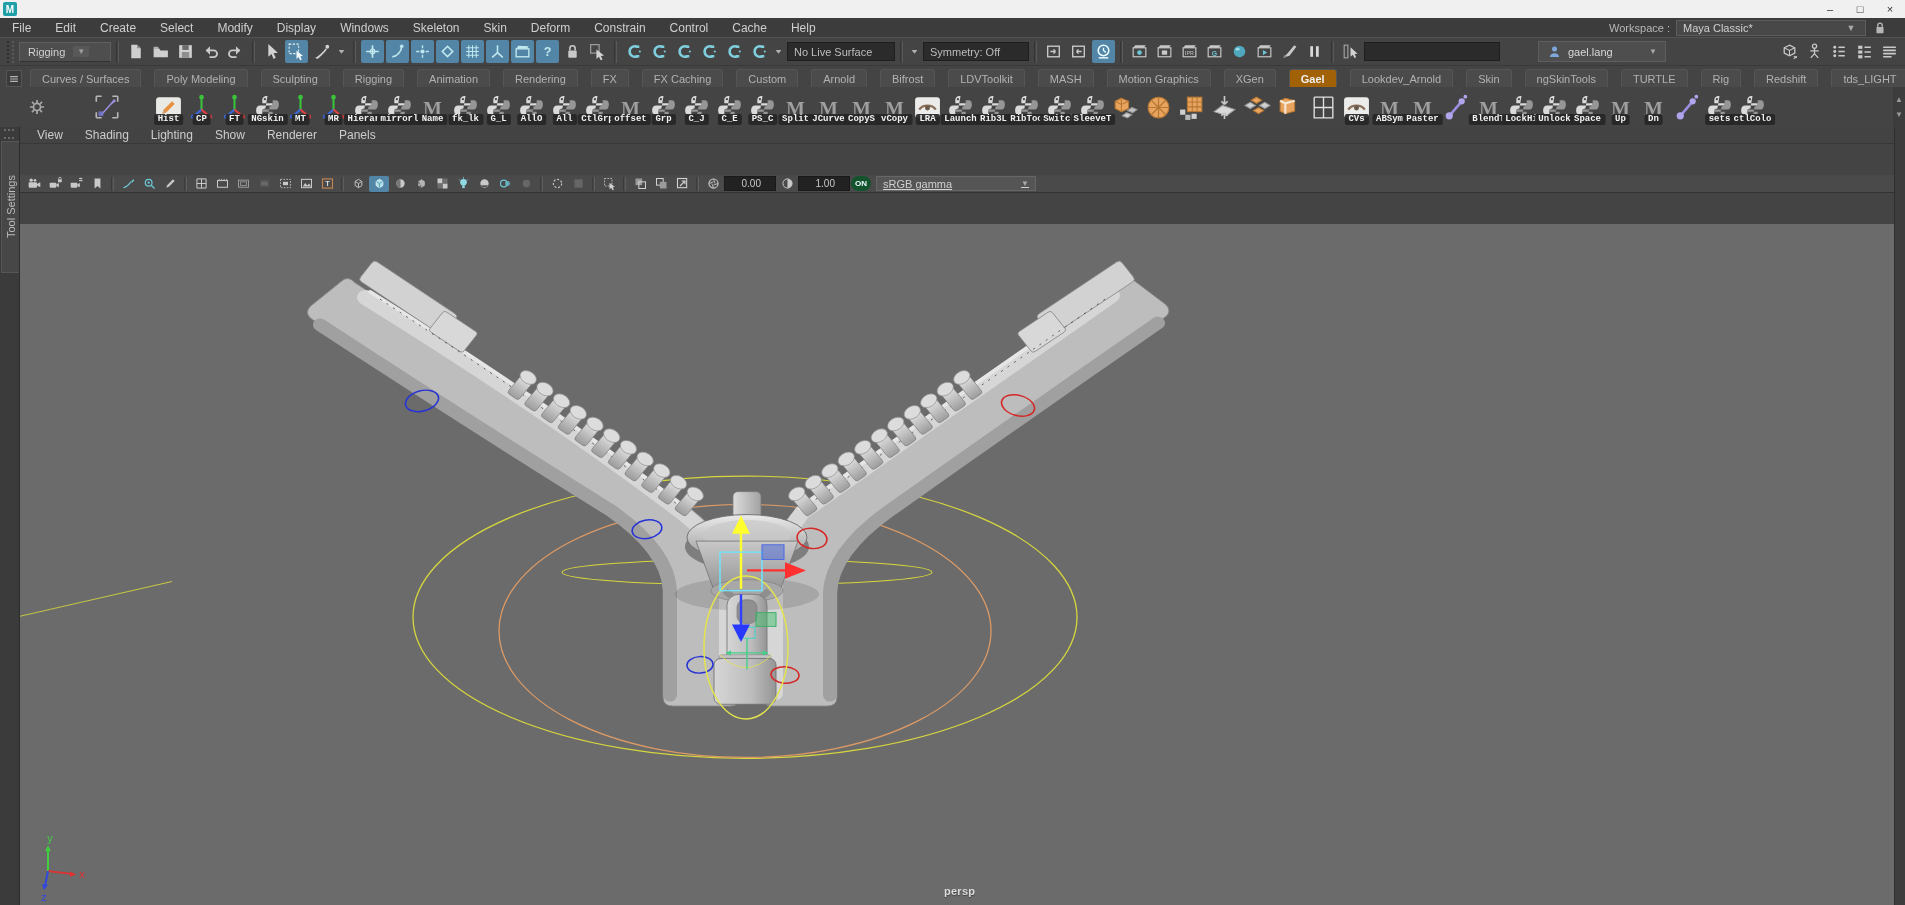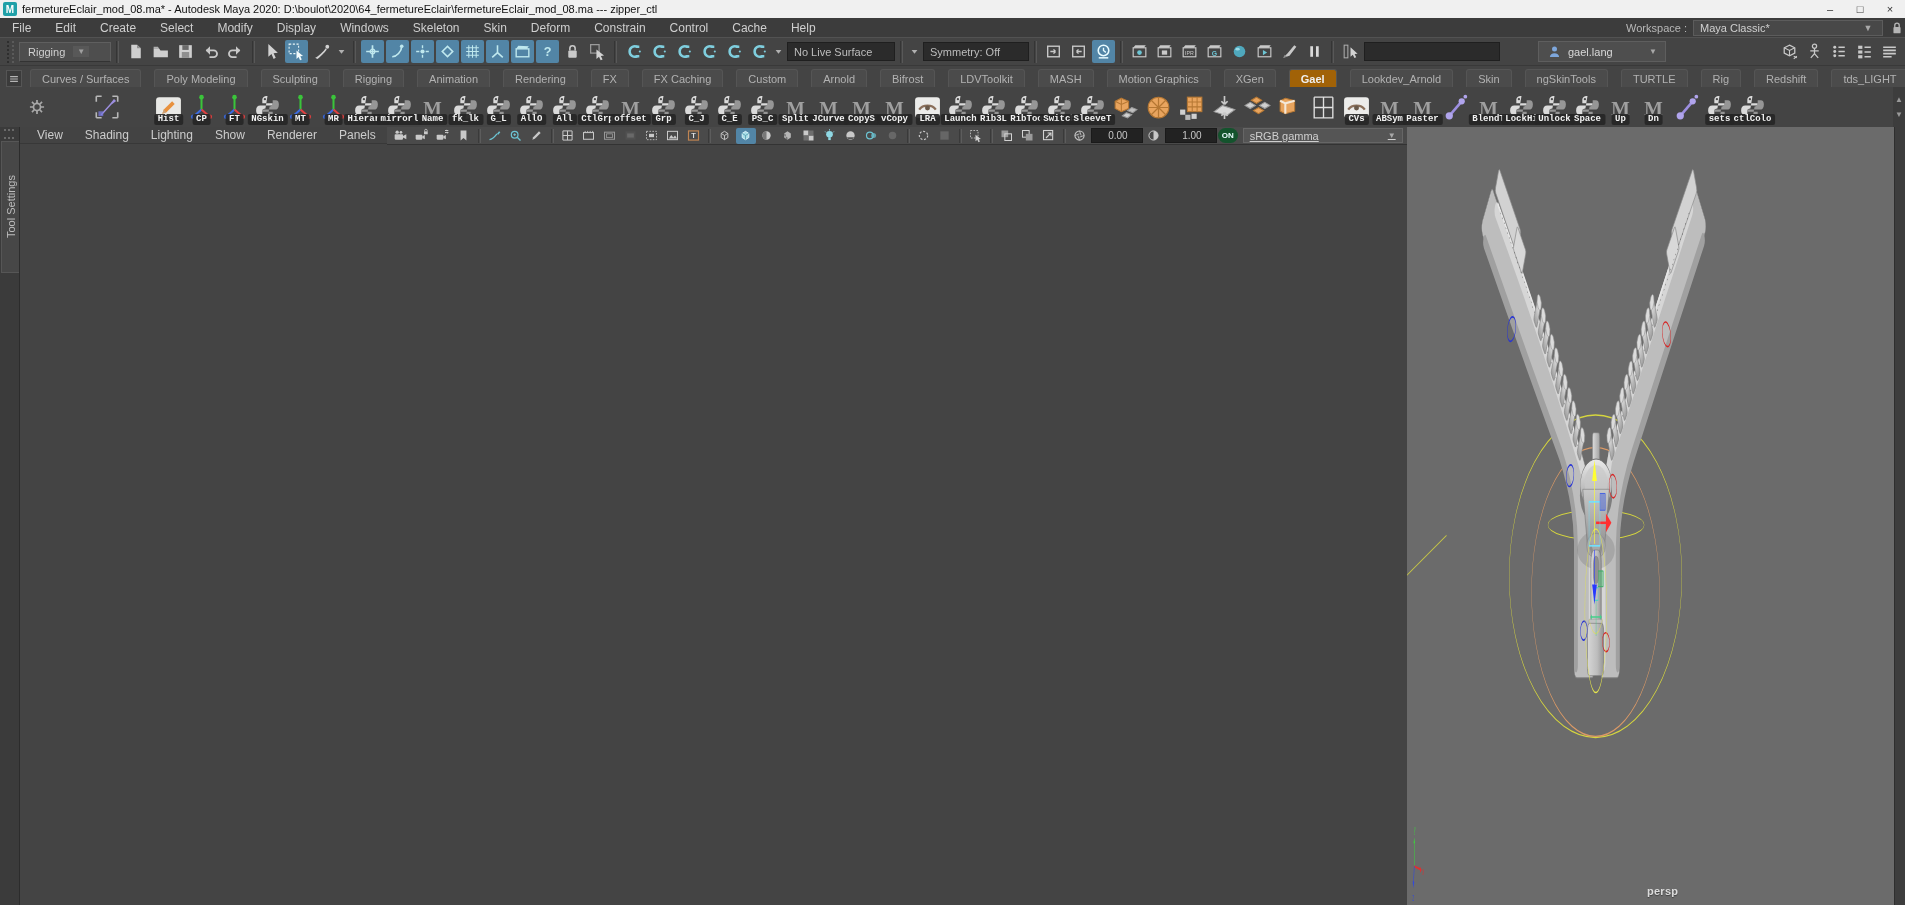--- a/index.html
+++ b/index.html
@@ -13,21 +13,21 @@
   .maya-badge { width:14px; height:14px; margin:0 5px 0 3px; background:#1fa0a8; color:#fff;
     font-weight:bold; font-size:10px; display:flex; align-items:center; justify-content:center; border-radius:2px; }
   .win-controls { margin-left:auto; display:flex; height:100%; }
   .win-btn { width:30px; height:100%; display:flex; align-items:center; justify-content:center;
     font-size:11px; color:#333; }
 
   
   .menubar { position:absolute; top:18px; left:0; right:0; height:19px; background:#3c3c3c;
     display:flex; align-items:center; font-size:12px; color:#cfcfcf; }
   .menu-item { padding:0 12px; height:100%; display:flex; align-items:center; }
-  .workspace { margin-left:auto; display:flex; align-items:center; gap:6px; padding-right:0; }
+  .workspace { margin-left:auto; display:flex; align-items:center; gap:6px; padding-right:17px; }
   .workspace-label { color:#b8b8b8; font-size:11px; }
   .workspace-select { width:190px; height:16px; background:#484848; border:1px solid #5c5c5c;
     color:#d0d0d0; font-size:11px; display:flex; align-items:center; padding:0 6px; }
   .workspace-caret { margin-left:auto; width:16px; text-align:center; color:#a8a8a8; font-size:9px; }
   .ws-lock { width:16px; height:16px; }
 
   
   .statusbar { position:absolute; top:37px; left:0; right:0; height:29px; background:#444;
     border-top:1px solid #525252; border-bottom:1px solid #393939;
     display:flex; align-items:center; padding:0 4px; gap:2px; }
@@ -74,21 +74,21 @@
 
   
   .main { position:absolute; top:127px; left:0; right:0; bottom:0; display:flex; }
   .leftdock { width:20px; background:#3b3b3b; border-right:1px solid #2c2c2c; position:relative; }
   .leftdock .dockgrip { position:absolute; top:2px; left:4px; width:10px; height:10px;
     border-top:2px dotted #6a6a6a; border-bottom:2px dotted #6a6a6a; }
   .docktab { position:absolute; top:14px; left:1px; width:18px; height:132px; background:#474747;
     border:1px solid #565656; border-left:none; border-radius:0 0 0 0; color:#bdbdbd; font-size:11px;
     display:flex; align-items:center; justify-content:center;
     writing-mode:vertical-rl; transform:rotate(180deg); }
-  .panelarea { flex:1 1 auto; display:flex; flex-direction:row; min-width:0; }
+  .panelarea { flex:1 1 auto; display:flex; flex-direction:column; min-width:0;gap:31px; }
   .rightstrip { width:11px; background:#3d3d3d; border-left:1px solid #2e2e2e; }
 
   .panelmenu { height:17px; background:#434343; border-bottom:1px solid #383838;
     display:flex; align-items:center; padding-left:6px; font-size:12px; color:#cccccc; }
   .pmenu-item { padding:0 11px; }
   .paneltools { height:18px; background:#4a4a4a; border-bottom:1px solid #333;
     display:flex; align-items:center; padding:0 4px; gap:1px; }
   .picon { width:20px; height:16px; display:flex; align-items:center; justify-content:center; border-radius:2px; flex:0 0 auto; }
   .picon svg { width:15px; height:15px; }
   .picon.active { background:#5285a6; }
@@ -107,21 +107,20 @@
   .persp-label { position:absolute; bottom:8px; left:49.3%; color:#dcdcdc; font-size:11px;
     font-weight:bold; letter-spacing:.3px; text-shadow:0 1px 1px rgba(0,0,0,.4); }
 </style>
 </head>
 <body>
 
 <div class="window">
 
   <div class="titlebar">
     <div class="maya-badge">M</div>
-    <div class="title-text">fermetureEclair_mod_08.ma* - Autodesk Maya 2020: D:\boulot\2020\64_fermetureEclair\fermetureEclair_mod_08.ma  ---  zipper_ctl</div>
     <div class="win-controls">
       <div class="win-btn">–</div>
       <div class="win-btn">□</div>
       <div class="win-btn close">×</div>
     </div>
   </div>
 
   <div class="menubar">
     <div id="menu-items" style="display:flex;height:100%;">
         <div class="menu-item">File</div>

